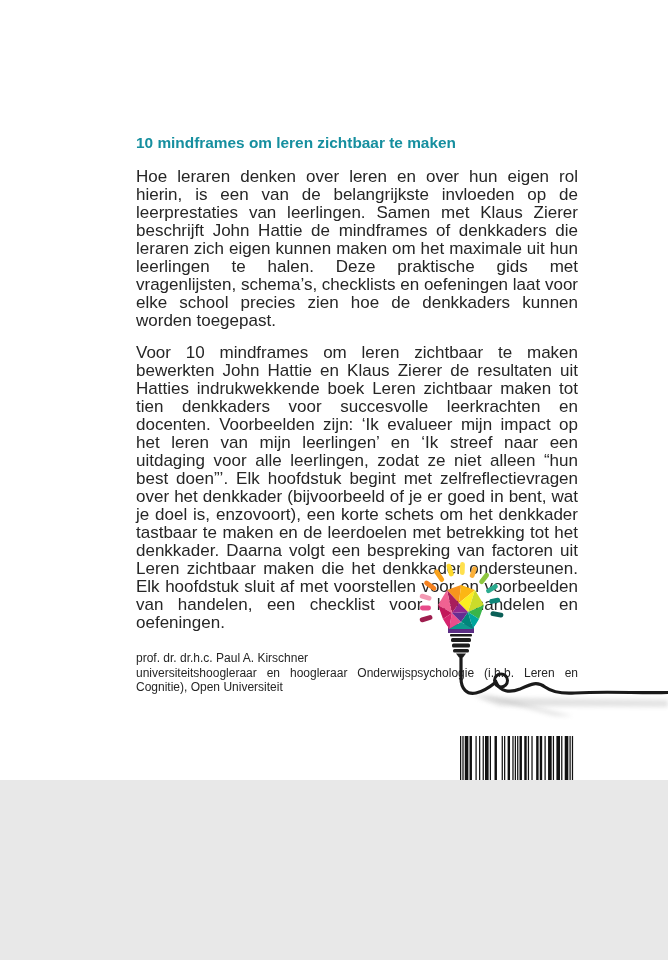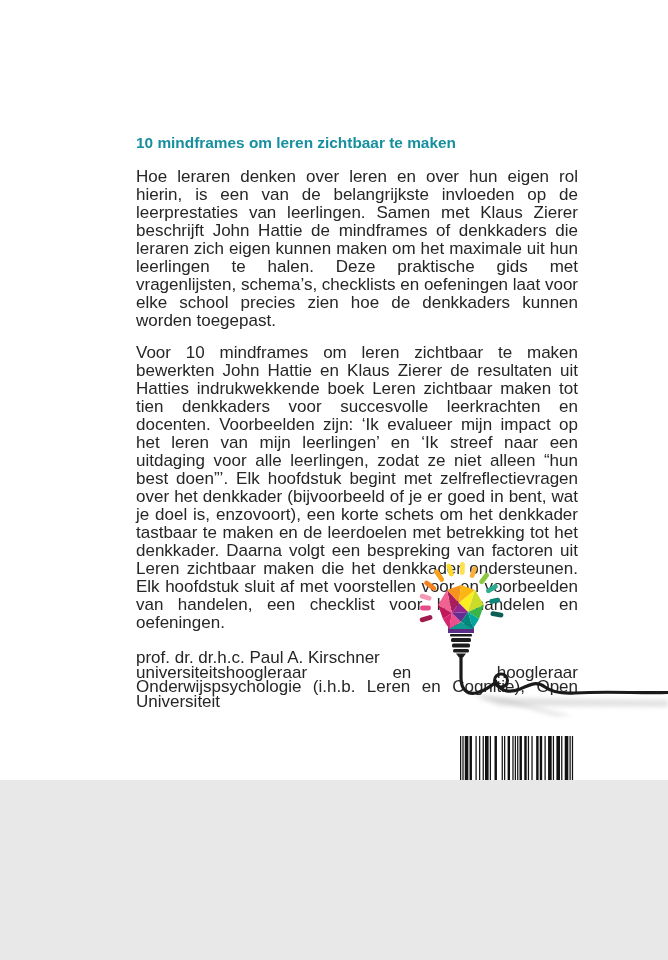--- a/index.html
+++ b/index.html
@@ -4,21 +4,21 @@
 <style>
   html,body{margin:0;padding:0;background:#e8e8e8;}
   .page{position:relative;width:668px;height:780px;background:#ffffff;overflow:hidden;
         font-family:"Liberation Sans",sans-serif;margin:0 auto;}
   .text-col{position:absolute;left:136px;top:134px;width:442px;color:#262626;}
   .title{font-size:15.4px;font-weight:bold;margin:0 0 16px 0;}
   .para{font-size:17px;line-height:18px;text-align:justify;margin:0 0 14px 0;
         hyphens:auto;-webkit-hyphens:auto;}
   .seg-i{}
   .seg-r{font-style:normal;}
-  .author{font-size:17px;line-height:14.5px;text-align:justify;margin-top:19px;}
+  .author{font-size:12px;line-height:14.5px;text-align:justify;margin-top:19px;}
   .illustration{position:absolute;left:405px;top:556px;width:263px;height:170px;}
   .barcode{position:absolute;left:449px;top:735px;width:130px;height:84px;}
   .barcode text{font-family:"Liberation Sans",sans-serif;fill:#111;}
   .footer-coop{position:absolute;left:142px;top:811px;font-size:9.8px;color:#3e3e3e;}
   .footer-tagline{position:absolute;left:232px;top:811px;font-size:9.8px;font-weight:bold;}
   .hco{position:absolute;left:316px;top:785px;width:32px;height:50px;}
   .rpcz-text{position:absolute;left:352px;top:800px;font-size:26px;font-weight:800;
              color:#141414;letter-spacing:-1px;line-height:1;}
   .rings{position:absolute;left:396px;top:779px;width:55px;height:55px;opacity:.96;}
 </style>

